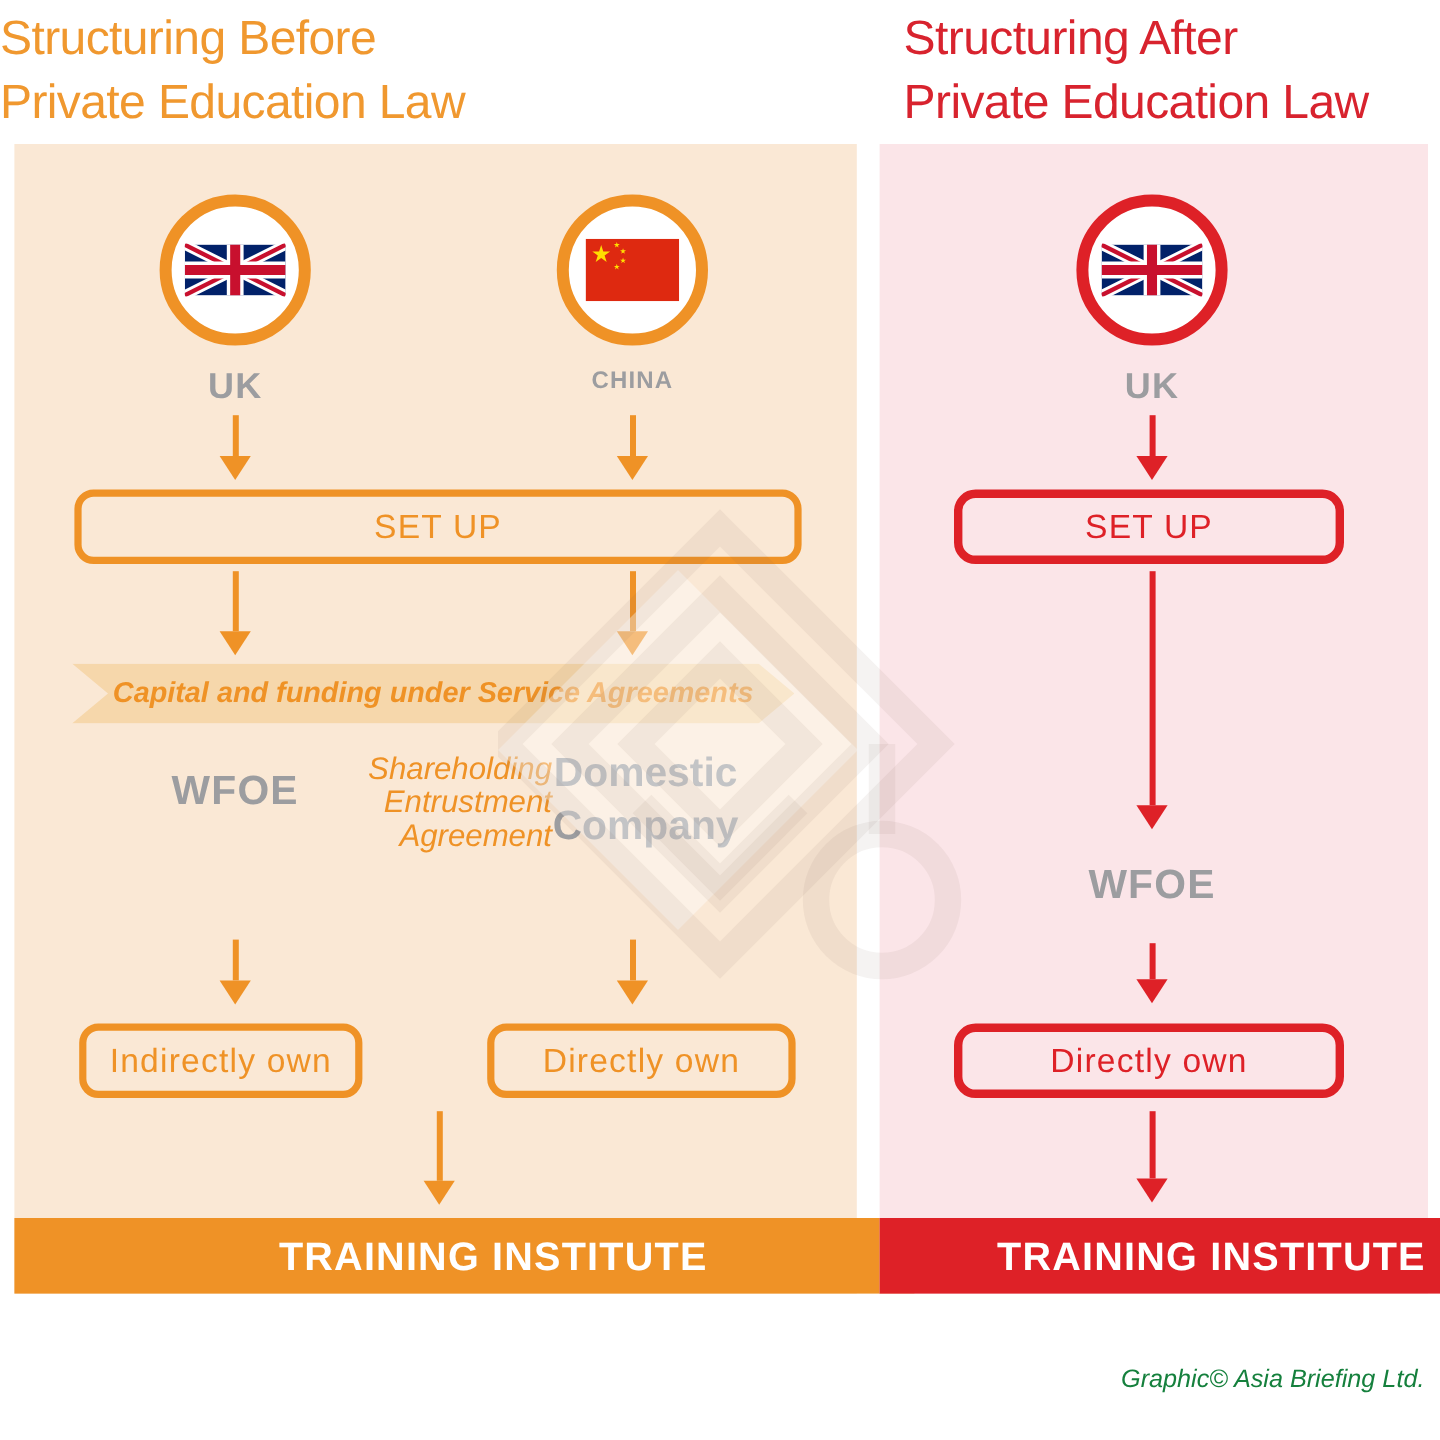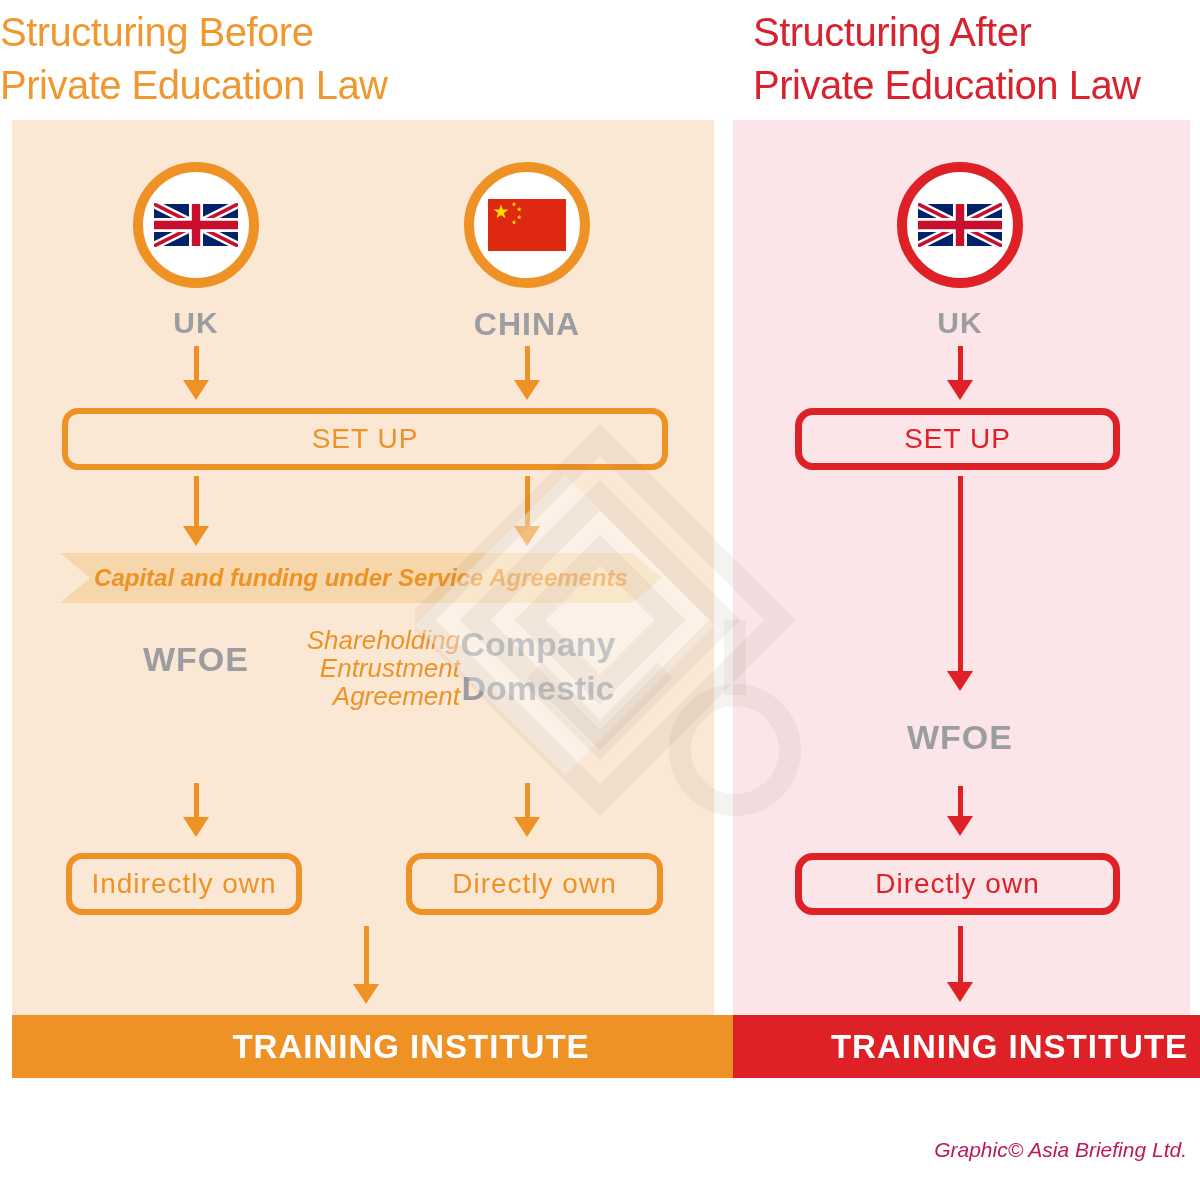--- a/index.html
+++ b/index.html
@@ -45,21 +45,21 @@
   .note{position:absolute;color:var(--orange);font-style:italic;font-weight:300;font-size:26px;
     line-height:28px;text-align:right;}
   .company{position:absolute;color:var(--gray-text);font-weight:bold;font-size:34px;line-height:44px;text-align:center;}
 
   .footer-bar{position:absolute;left:0;bottom:0;height:63px;display:flex;align-items:center;
     justify-content:center;color:#ffffff;font-weight:bold;font-size:33px;letter-spacing:1px;padding-left:48px;}
   .footer-bar.orange{background:var(--orange);width:702px;}
   .footer-bar.redc{background:var(--red);width:457px;}
 
   .credit{position:absolute;right:13px;top:1138px;font-style:italic;font-weight:300;
-    font-size:21px;color:#be185d;}
+    font-size:21px;color:#15803d;}
   .watermark{position:absolute;left:415px;top:420px;pointer-events:none;}
 </style>
 </head>
 <body>
 
 <div class="canvas">
 
   <div class="title orange">
     <span>Structuring Before</span>
     <span>Private Education Law</span>
@@ -88,21 +88,21 @@
           <path transform="translate(5,5) scale(3)" d="M0,-1 L0.2245,-0.309 L0.951,-0.309 L0.3633,0.118 L0.5878,0.809 L0,0.382 L-0.5878,0.809 L-0.3633,0.118 L-0.951,-0.309 L-0.2245,-0.309 Z"></path>
           <path transform="translate(10,2)" d="M0,-1 L0.2245,-0.309 L0.951,-0.309 L0.3633,0.118 L0.5878,0.809 L0,0.382 L-0.5878,0.809 L-0.3633,0.118 L-0.951,-0.309 L-0.2245,-0.309 Z"></path>
           <path transform="translate(12,4)" d="M0,-1 L0.2245,-0.309 L0.951,-0.309 L0.3633,0.118 L0.5878,0.809 L0,0.382 L-0.5878,0.809 L-0.3633,0.118 L-0.951,-0.309 L-0.2245,-0.309 Z"></path>
           <path transform="translate(12,7)" d="M0,-1 L0.2245,-0.309 L0.951,-0.309 L0.3633,0.118 L0.5878,0.809 L0,0.382 L-0.5878,0.809 L-0.3633,0.118 L-0.951,-0.309 L-0.2245,-0.309 Z"></path>
           <path transform="translate(10,9)" d="M0,-1 L0.2245,-0.309 L0.951,-0.309 L0.3633,0.118 L0.5878,0.809 L0,0.382 L-0.5878,0.809 L-0.3633,0.118 L-0.951,-0.309 L-0.2245,-0.309 Z"></path>
         </g>
       </svg>
     </div>
 
     <div class="glabel" style="left:84px;top:186px;width:200px;font-size:30px;">UK</div>
-    <div class="glabel" style="left:415px;top:186px;width:200px;font-size:32px;">CHINA</div>
+    <div class="glabel" style="left:415px;top:186px;width:200px;font-size:20px;">CHINA</div>
 
     <div class="arrow-down orange" style="left:171px;top:226px;height:54px;">
         <div class="shaft"></div>
         <div class="head"></div>
       </div>
     <div class="arrow-down orange" style="left:502px;top:226px;height:54px;">
         <div class="shaft"></div>
         <div class="head"></div>
       </div>
 
@@ -125,22 +125,22 @@
 
     <div class="glabel" style="left:84px;top:520px;width:200px;font-size:34px;">WFOE</div>
 
     <div class="note" style="left:248px;top:506px;width:200px;">
       <div>Shareholding</div>
       <div>Entrustment</div>
       <div>Agreement</div>
     </div>
 
     <div class="company" style="left:421px;top:502px;width:210px;">
+      <div>Domestic</div>
       <div>Company</div>
-      <div>Domestic</div>
     </div>
 
 
     <div class="arrow-down orange" style="left:171px;top:663px;height:54px;">
         <div class="shaft"></div>
         <div class="head"></div>
       </div>
     <div class="arrow-down orange" style="left:502px;top:663px;height:54px;">
         <div class="shaft"></div>
         <div class="head"></div>

